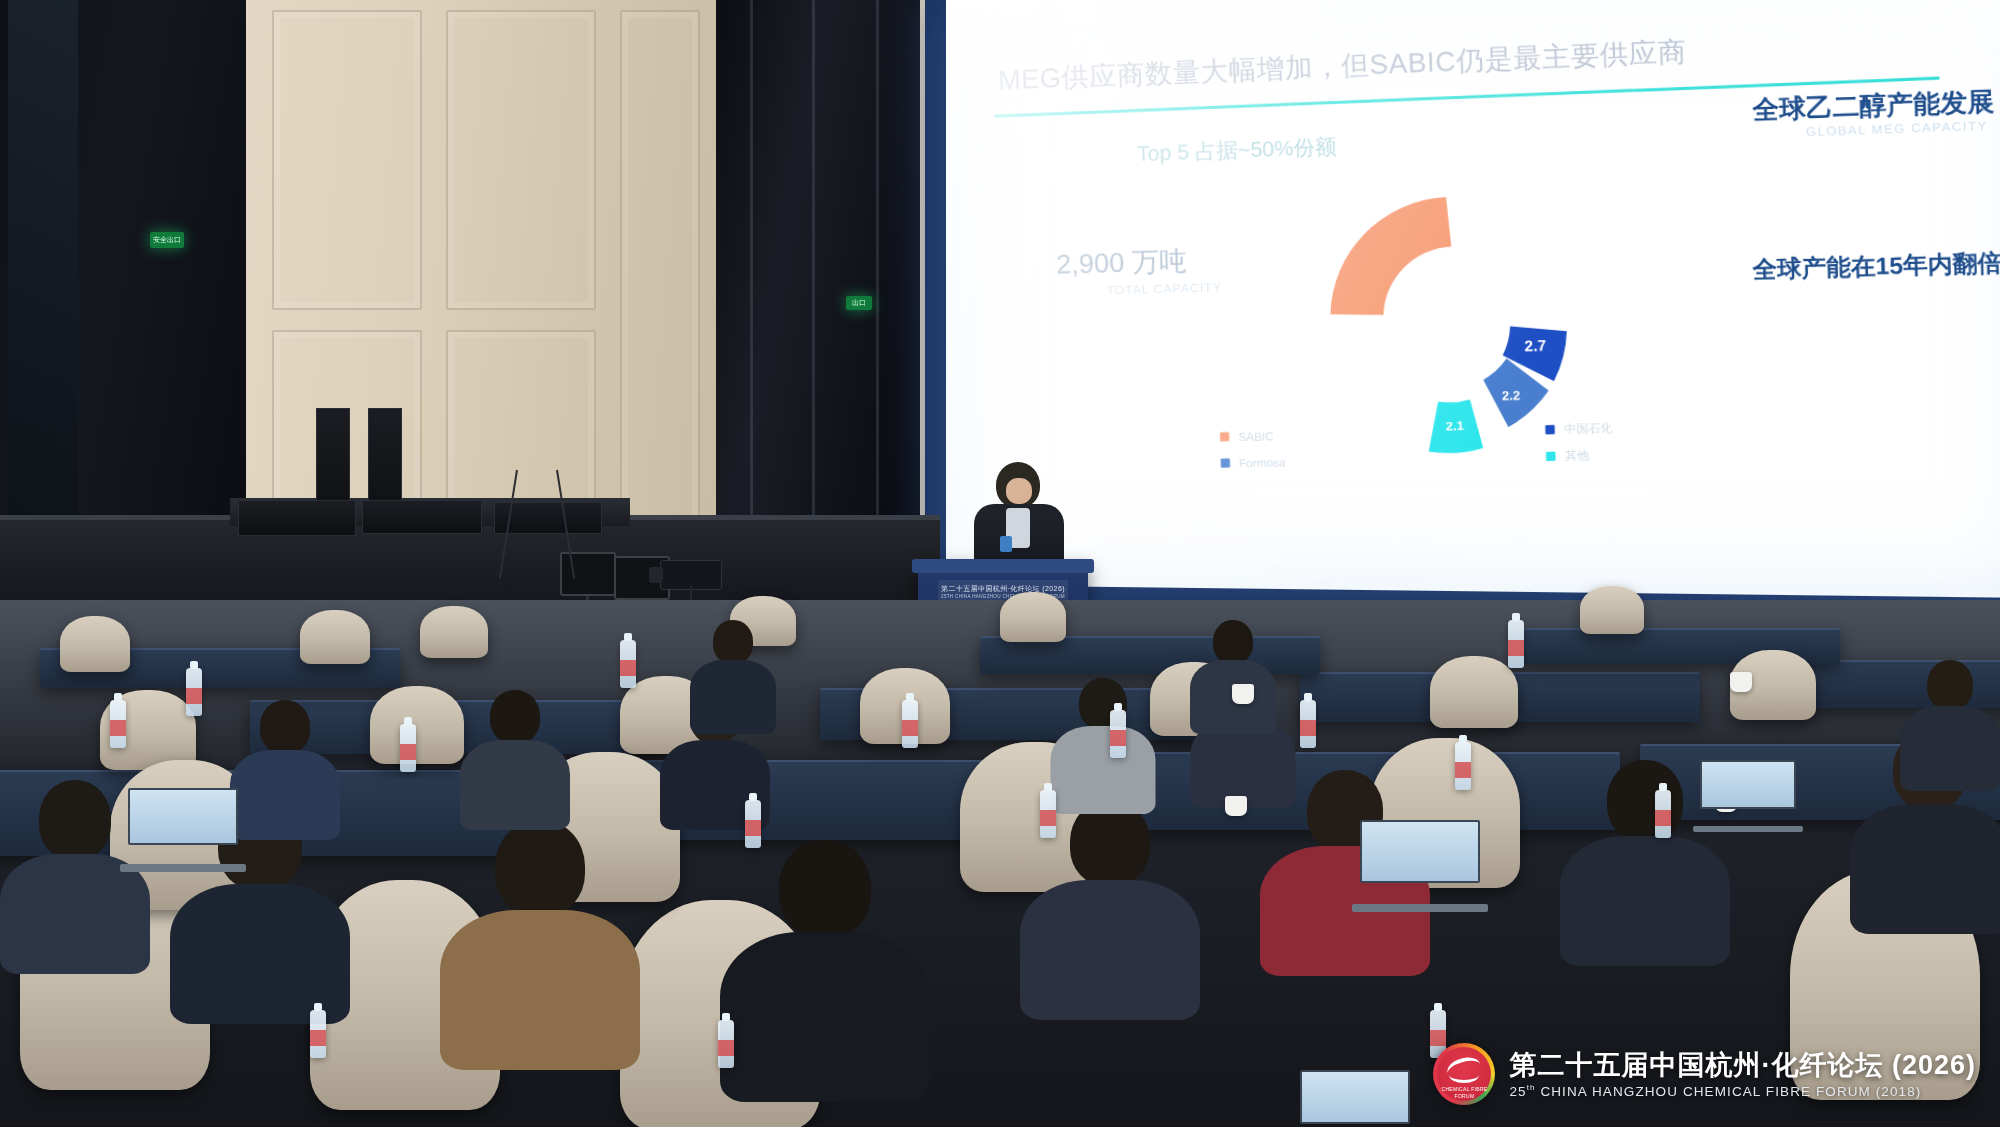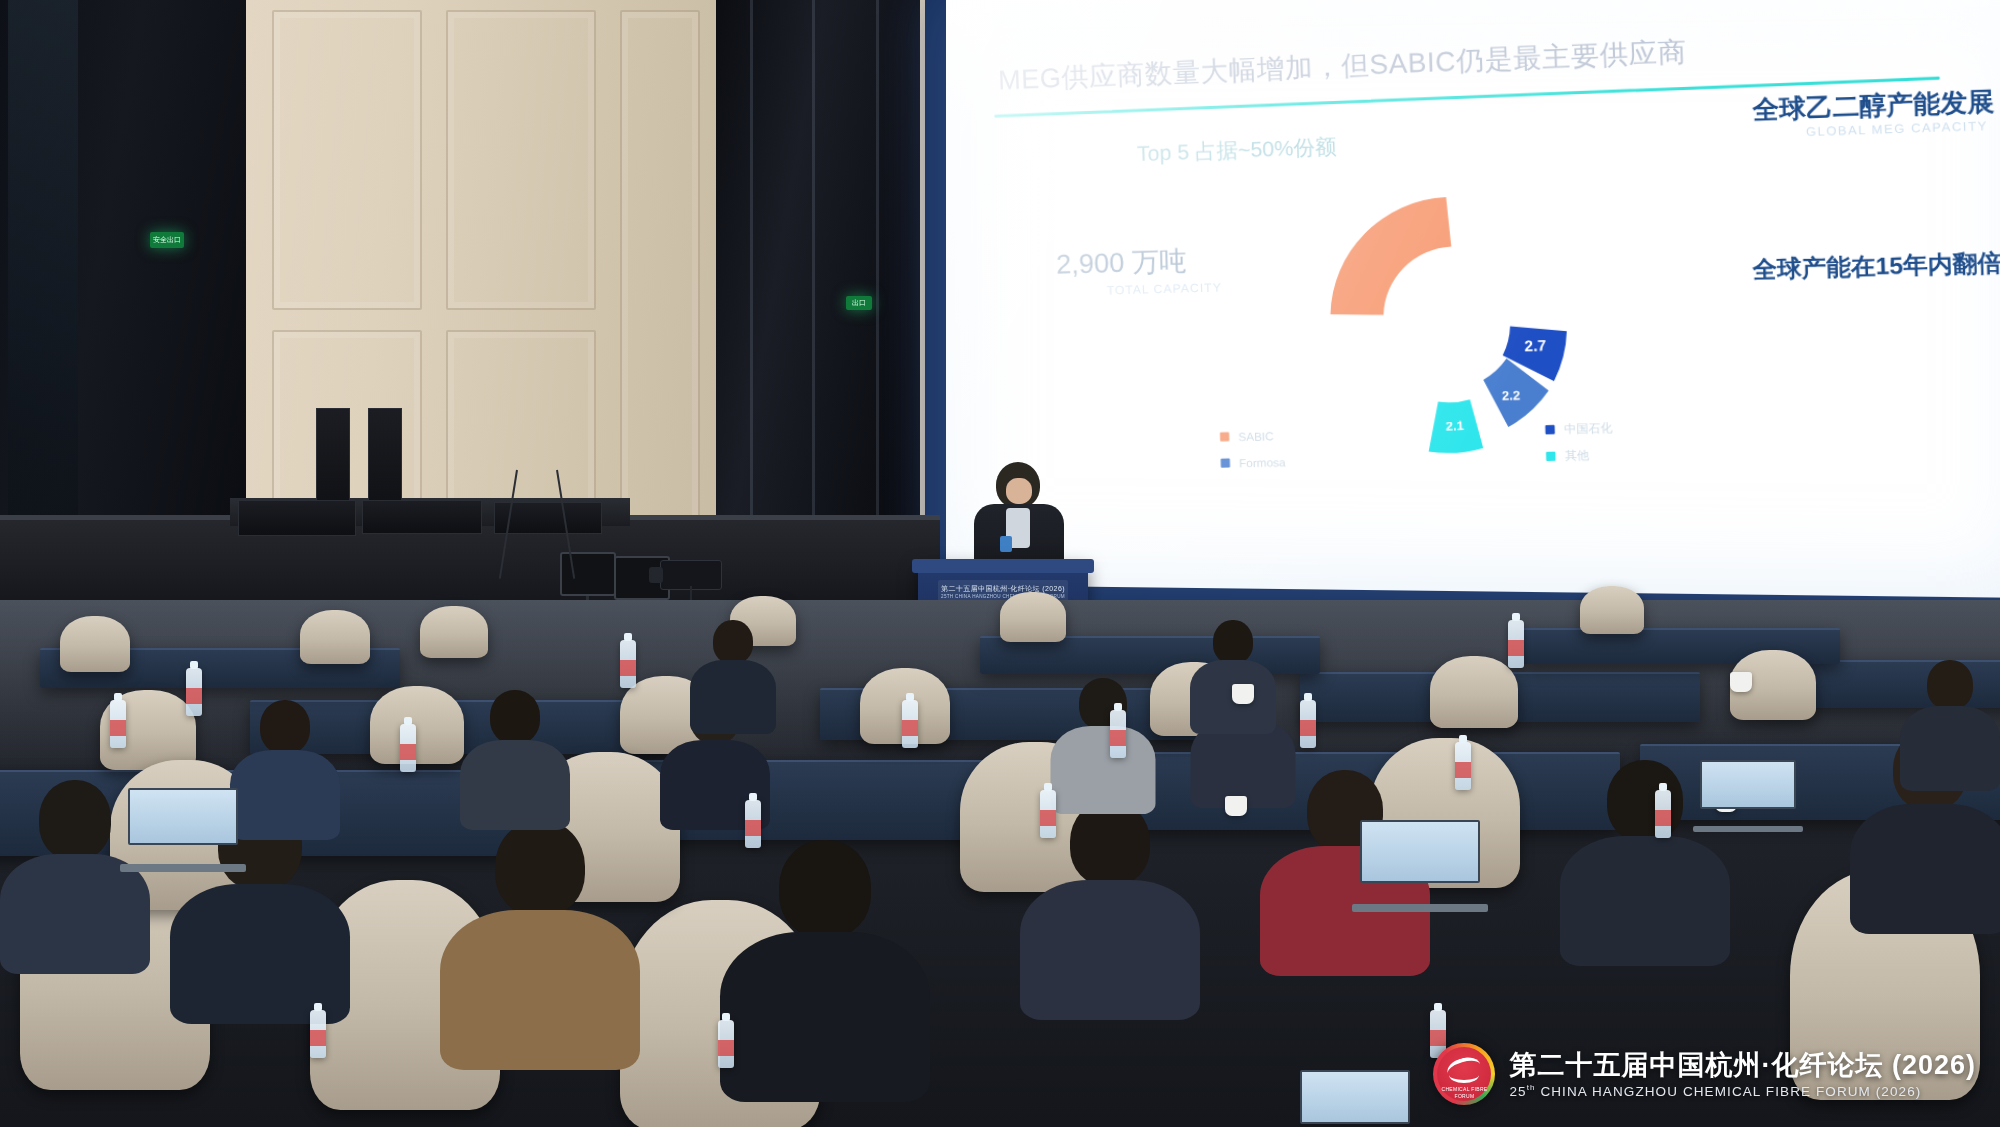--- a/index.html
+++ b/index.html
@@ -538,18 +538,18 @@
       <div class="wl-in"></div>
       <div class="wl-sw"></div>
       <div class="wl-sw2"></div>
       <div class="wl-t1">CHEMICAL FIBRE</div>
       <div class="wl-t2">FORUM</div>
     </div>
     <div>
       <div class="wm-cn">第二十五届中国杭州·化纤论坛 (2026)</div>
       <div class="wm-en">
         <span>25</span><sup>th</sup>
-        <span>CHINA HANGZHOU CHEMICAL FIBRE FORUM (2026)</span>
+        <span>CHINA HANGZHOU CHEMICAL FIBRE FORUM (2018)</span>
       </div>
     </div>
   </div>
 
 </div>
 
 </body></html>

